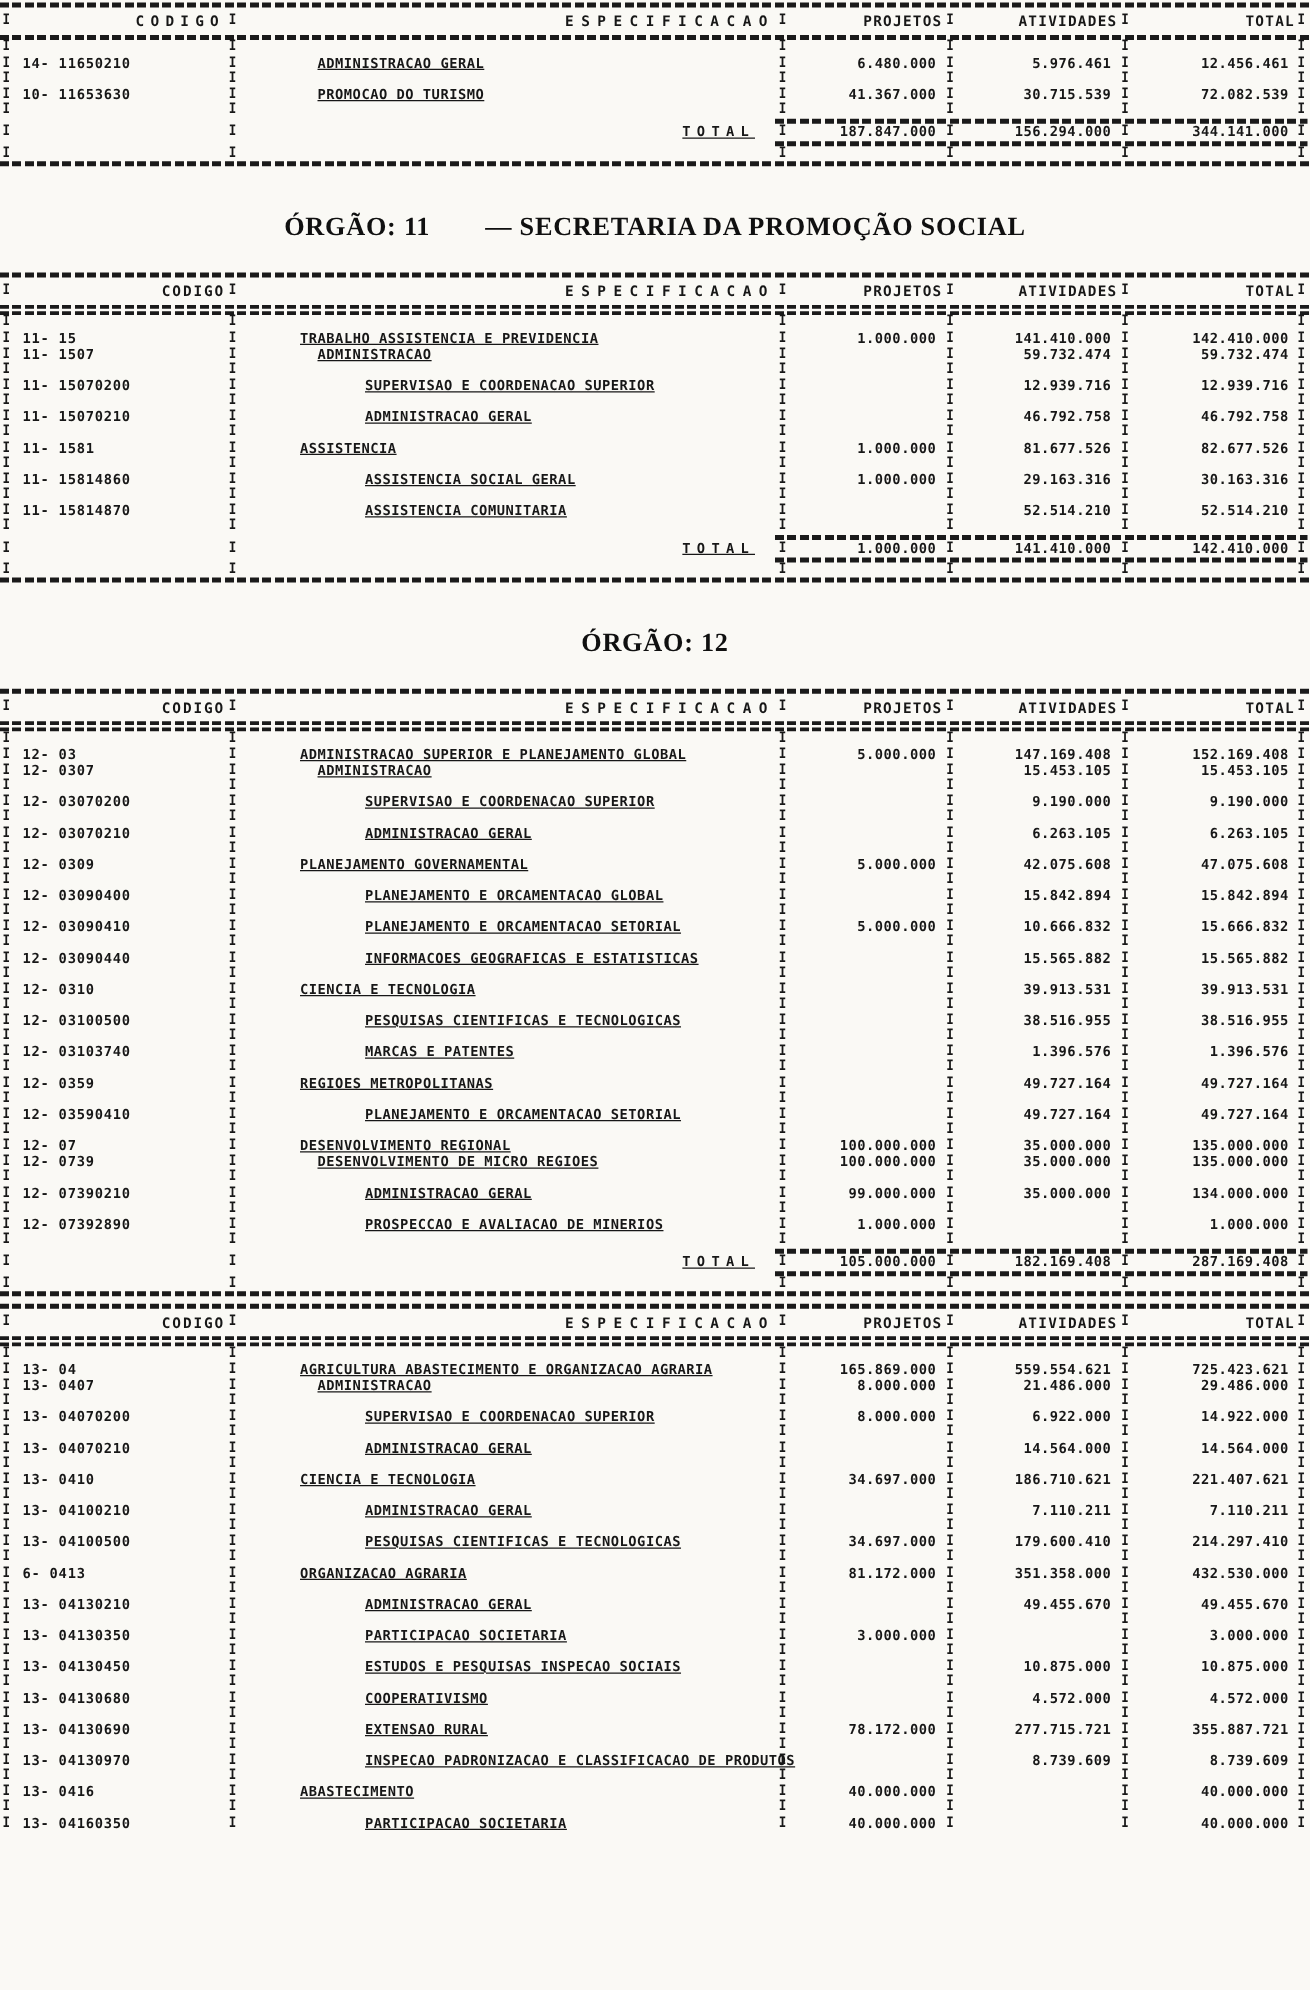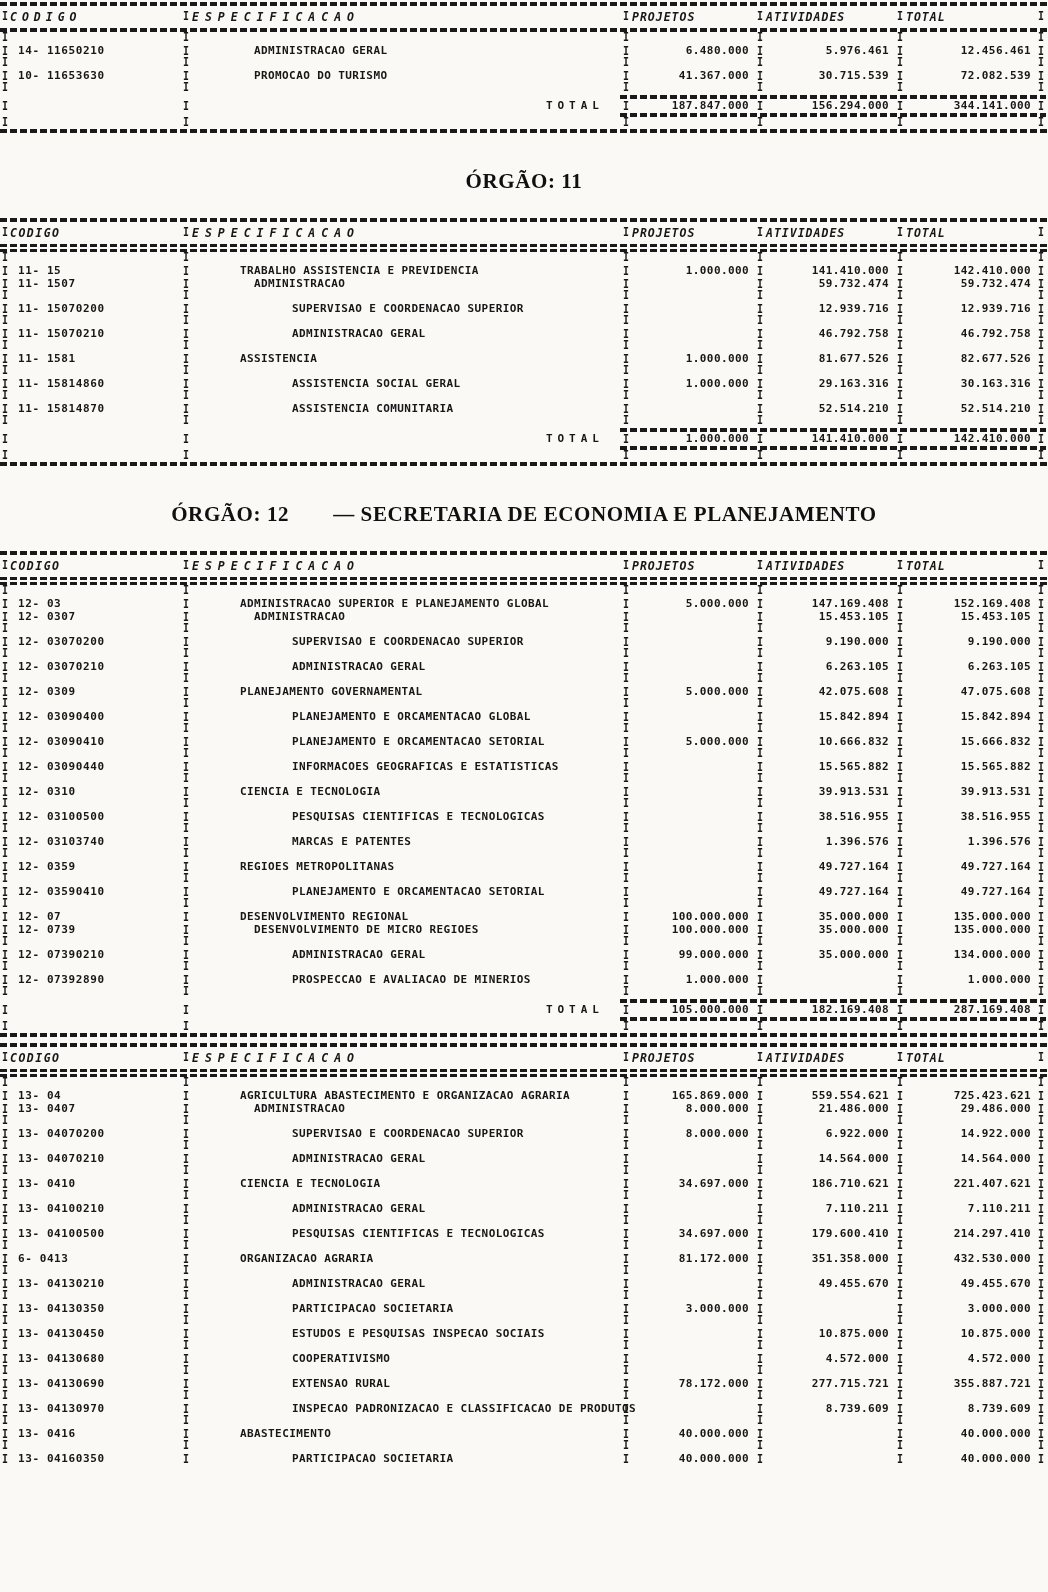--- a/index.html
+++ b/index.html
@@ -14,27 +14,27 @@
   .tline{
     display:grid;
     grid-template-columns:10px 170px 12px 428px 12px 122px 12px 128px 12px 130px 10px;
     align-items:center;
   }
   .content-line{height:13px;font-size:11px;line-height:13px;}
   .spacer-line{height:12px;font-size:10px;line-height:12px;}
   .header-line{height:22px;font-size:11.5px;line-height:22px;}
   .sep{text-align:center;font-size:10px;transform:scaleY(1.15);}
   .code{padding-left:8px;white-space:nowrap;letter-spacing:.6px;}
-  .spec{white-space:nowrap;letter-spacing:.4px;}
+  .spec{white-space:nowrap;letter-spacing:.4px;text-decoration:underline;}
   .i0{padding-left:48px;}
   .i1{padding-left:62px;}
   .i2{padding-left:100px;}
   .num{text-align:right;padding-right:5px;white-space:nowrap;letter-spacing:.4px;}
   
-  .hdr{text-align:left;padding:0;font-style:italic;}
+  .hdr{text-align:right;padding:0;}
   .hdr-spec{letter-spacing:6px;}
   .hdr-code{letter-spacing:1.5px;}
   .t-0 .hdr-code{letter-spacing:5px;}
   .hdr-num{letter-spacing:1px;}
   
   .total-label{text-align:right;padding-right:16px;letter-spacing:5px;}
   
   .hline{height:4px;background:repeating-linear-gradient(90deg,#1a1a1a 0 7px,rgba(0,0,0,0) 7px 10px);}
   .hline.dbl{height:8px;background:
      repeating-linear-gradient(90deg,#1a1a1a 0 7px,rgba(0,0,0,0) 7px 10px) top/100% 3px no-repeat,
@@ -167,20 +167,21 @@
           <span></span>
           <span class="sep">I</span>
           <span></span>
           <span class="sep">I</span>
         </div>
         <div class="hline"></div>
       </div>
       <div class="tbl-gap"></div>
       <div class="orgao">
         <span class="orgao-label">ÓRGÃO: 11</span>
+        <span class="orgao-name">— SECRETARIA DA PROMOÇÃO SOCIAL</span>
       </div>
       <div class="ttable t-1">
         <div class="hline"></div>
         <div class="tline header-line">
           <span class="sep">I</span>
           <span class="hdr hdr-code">CODIGO</span>
           <span class="sep">I</span>
           <span class="hdr hdr-spec">ESPECIFICACAO</span>
           <span class="sep">I</span>
           <span class="hdr hdr-num">PROJETOS</span>
@@ -403,21 +404,20 @@
           <span></span>
           <span class="sep">I</span>
           <span></span>
           <span class="sep">I</span>
         </div>
         <div class="hline"></div>
       </div>
       <div class="tbl-gap"></div>
       <div class="orgao">
         <span class="orgao-label">ÓRGÃO: 12</span>
-        <span class="orgao-name">— SECRETARIA DE ECONOMIA E PLANEJAMENTO</span>
       </div>
       <div class="ttable t-2">
         <div class="hline"></div>
         <div class="tline header-line">
           <span class="sep">I</span>
           <span class="hdr hdr-code">CODIGO</span>
           <span class="sep">I</span>
           <span class="hdr hdr-spec">ESPECIFICACAO</span>
           <span class="sep">I</span>
           <span class="hdr hdr-num">PROJETOS</span>

